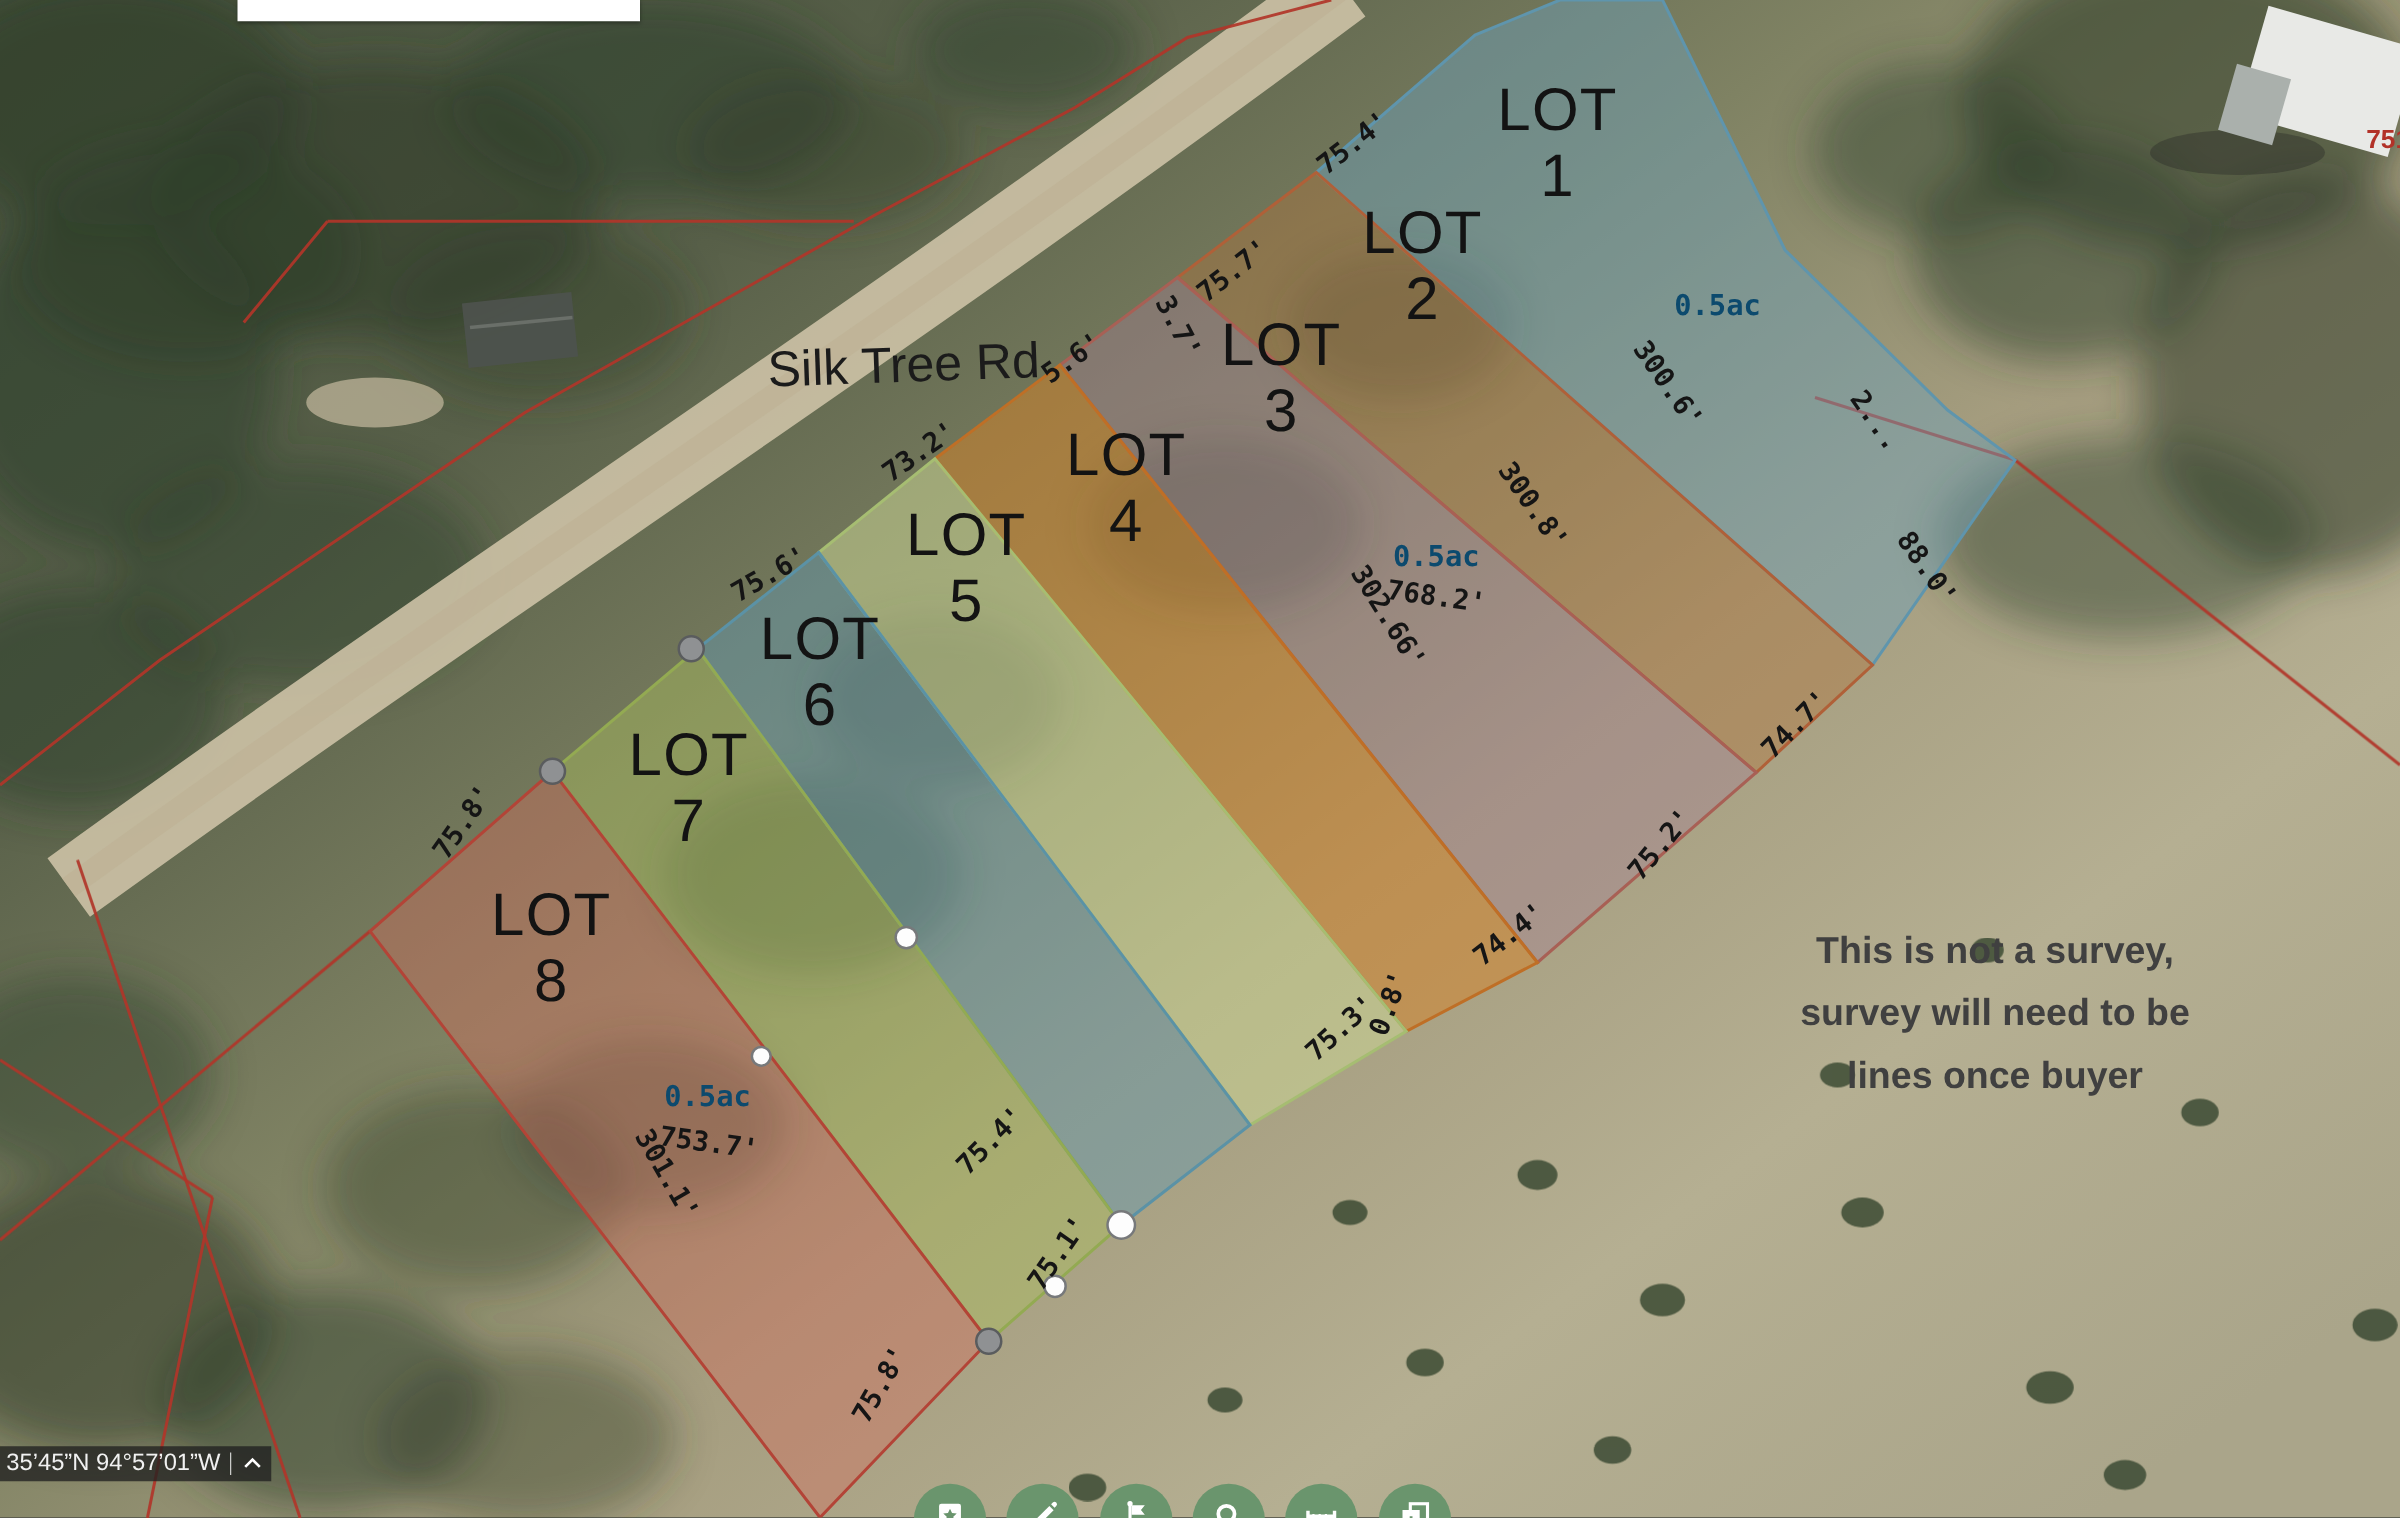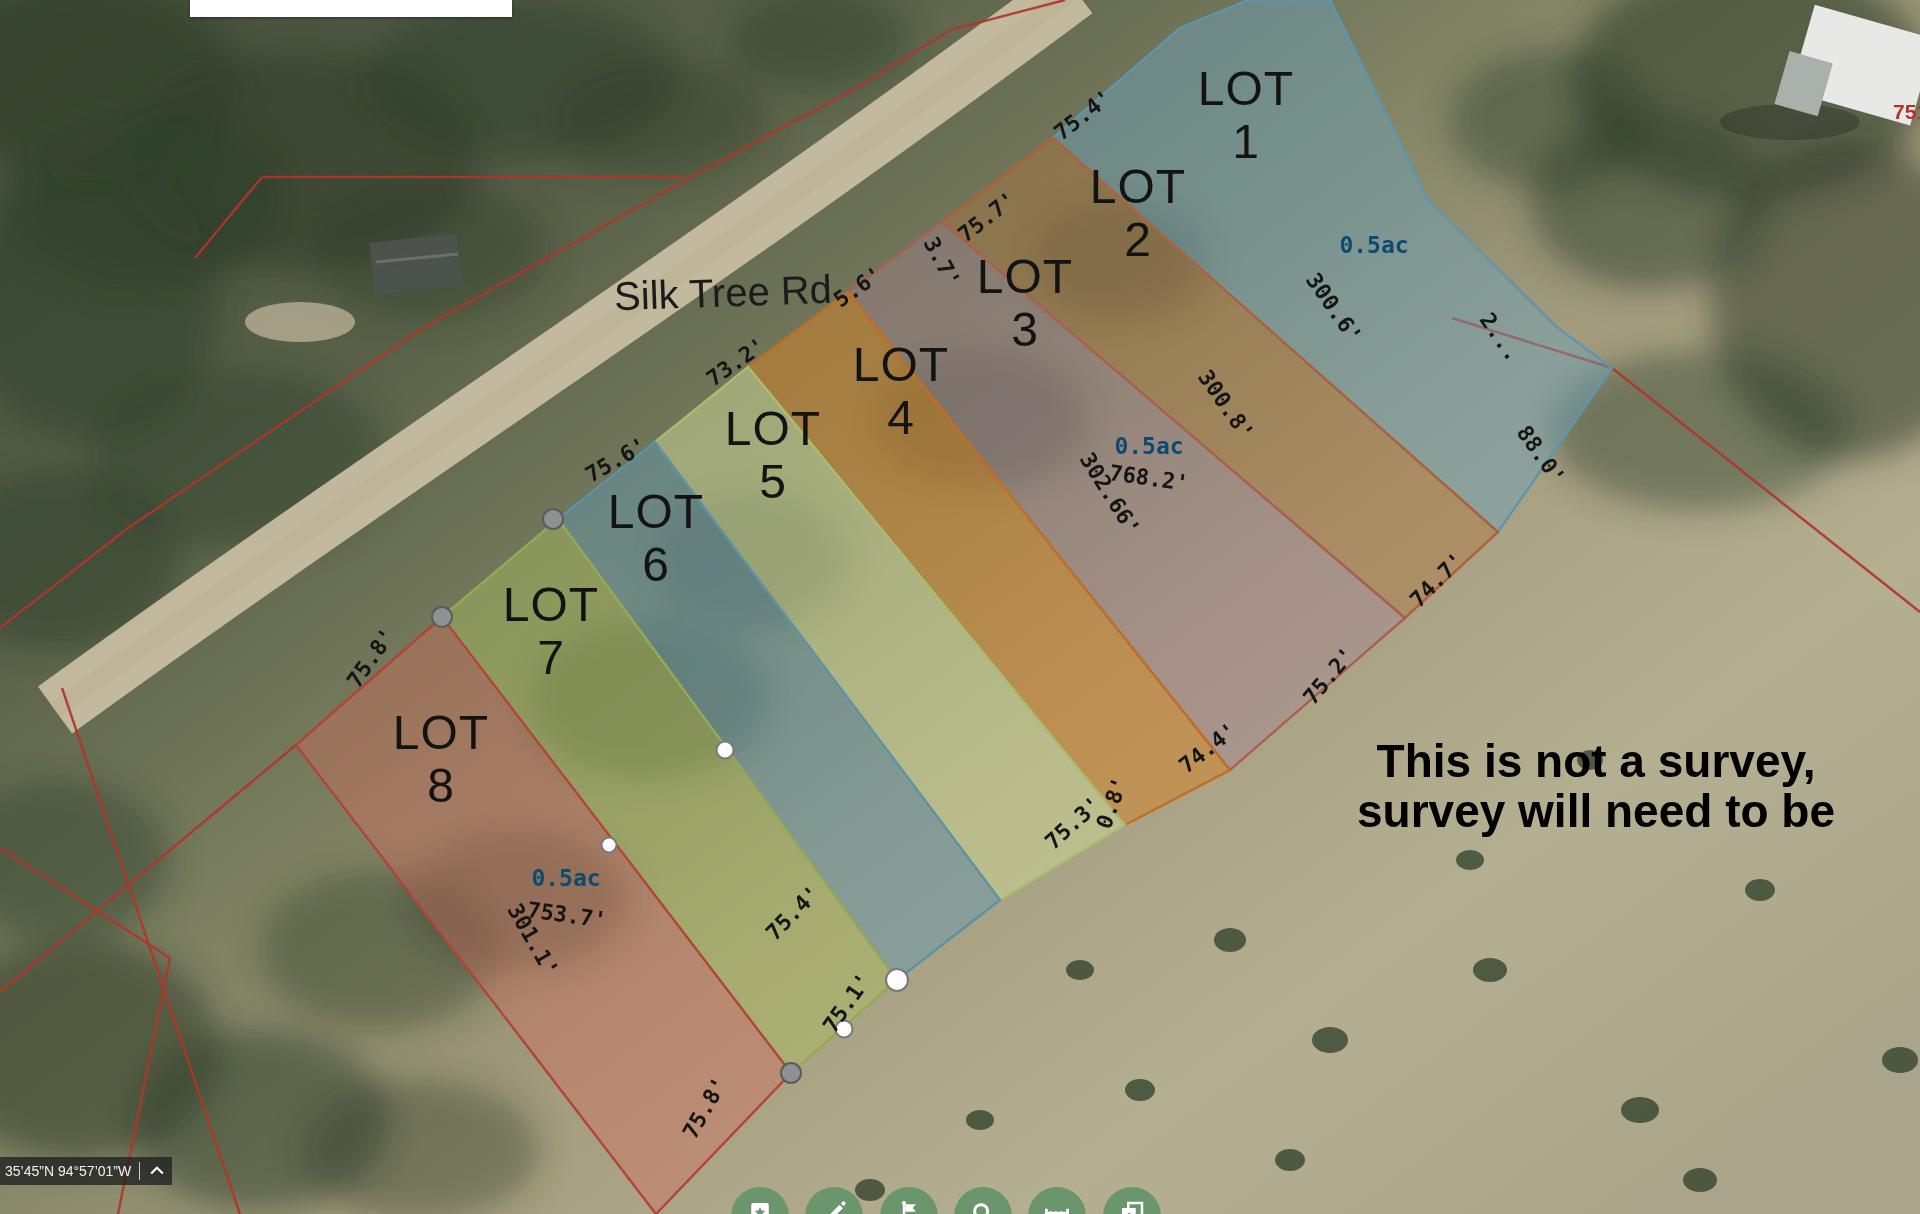--- a/index.html
+++ b/index.html
@@ -12,27 +12,27 @@
   #labels{position:absolute;left:0;top:0;width:1920px;height:1214px;pointer-events:none;}
   .lot-label{position:absolute;transform:translate(-50%,0);text-align:center;
              color:#131313;font-size:48px;line-height:53px;letter-spacing:1px;}
   .dim{position:absolute;white-space:nowrap;font-family:"DejaVu Sans Mono",monospace;
        font-weight:bold;font-size:22px;color:#151515;}
   .area{position:absolute;white-space:nowrap;font-family:"DejaVu Sans Mono",monospace;
         font-weight:bold;font-size:23px;color:#0c4a6e;transform:translate(-50%,-50%);}
   #road-label{position:absolute;left:723px;top:293px;transform:translate(-50%,-50%) rotate(-2deg);
               font-size:40px;color:#1b1b1b;white-space:nowrap;}
   #disclaimer{position:absolute;left:1316px;top:736px;width:560px;text-align:center;
-              font-weight:bold;font-size:46px;line-height:50px;color:#000000;}
+              font-weight:bold;font-size:30px;line-height:50px;color:#404040;}
   #address-751{position:absolute;left:1893px;top:100px;font-weight:bold;font-size:21px;color:#b23228;}
   
   #top-white-bar{position:absolute;left:190px;top:0;width:322px;height:17px;background:#fff;
                  box-shadow:0 1px 3px rgba(0,0,0,.4);}
   #coord-bar{position:absolute;left:0;top:1157px;height:28px;display:flex;align-items:center;
-             background:rgba(32,32,32,.78);color:#f1f1f1;font-size:14px;padding-left:5px;}
+             background:rgba(32,32,32,.78);color:#f1f1f1;font-size:19px;padding-left:5px;}
   #coord-bar .txt{padding-right:8px;white-space:nowrap;}
   #coord-divider{width:1px;height:18px;background:rgba(255,255,255,.75);margin-right:2px;}
   #coord-chevron{width:30px;height:28px;display:flex;align-items:center;justify-content:center;cursor:pointer;}
   #toolbar{position:absolute;left:0;top:0;width:1920px;height:1214px;pointer-events:none;}
   .tool-btn{position:absolute;width:58px;height:58px;border-radius:50%;pointer-events:auto;
             display:flex;align-items:flex-start;justify-content:center;cursor:pointer;}
   .tool-btn svg{width:30px;height:30px;margin-top:11px;}
 </style>
 </head>
 <body>
@@ -205,20 +205,21 @@
       <span class="area" style="left: 1374px; top: 245px;">0.5ac</span>
       <span class="area" style="left: 1149px; top: 446px;">0.5ac</span>
       <span class="area" style="left: 566px; top: 878px;">0.5ac</span>
     </div>
 
   <div id="road-label">Silk Tree Rd</div>
 
   <div id="disclaimer">
     <div>This is not a survey,</div>
     <div>survey will need to be</div>
+    <div>lines once buyer</div>
   </div>
 
   <div id="address-751">751</div>
 
   <div id="top-white-bar"></div>
 
   <div id="coord-bar">
     <span class="txt">35’45”N 94°57’01”W</span>
     <div id="coord-divider"></div>
     <div id="coord-chevron">

